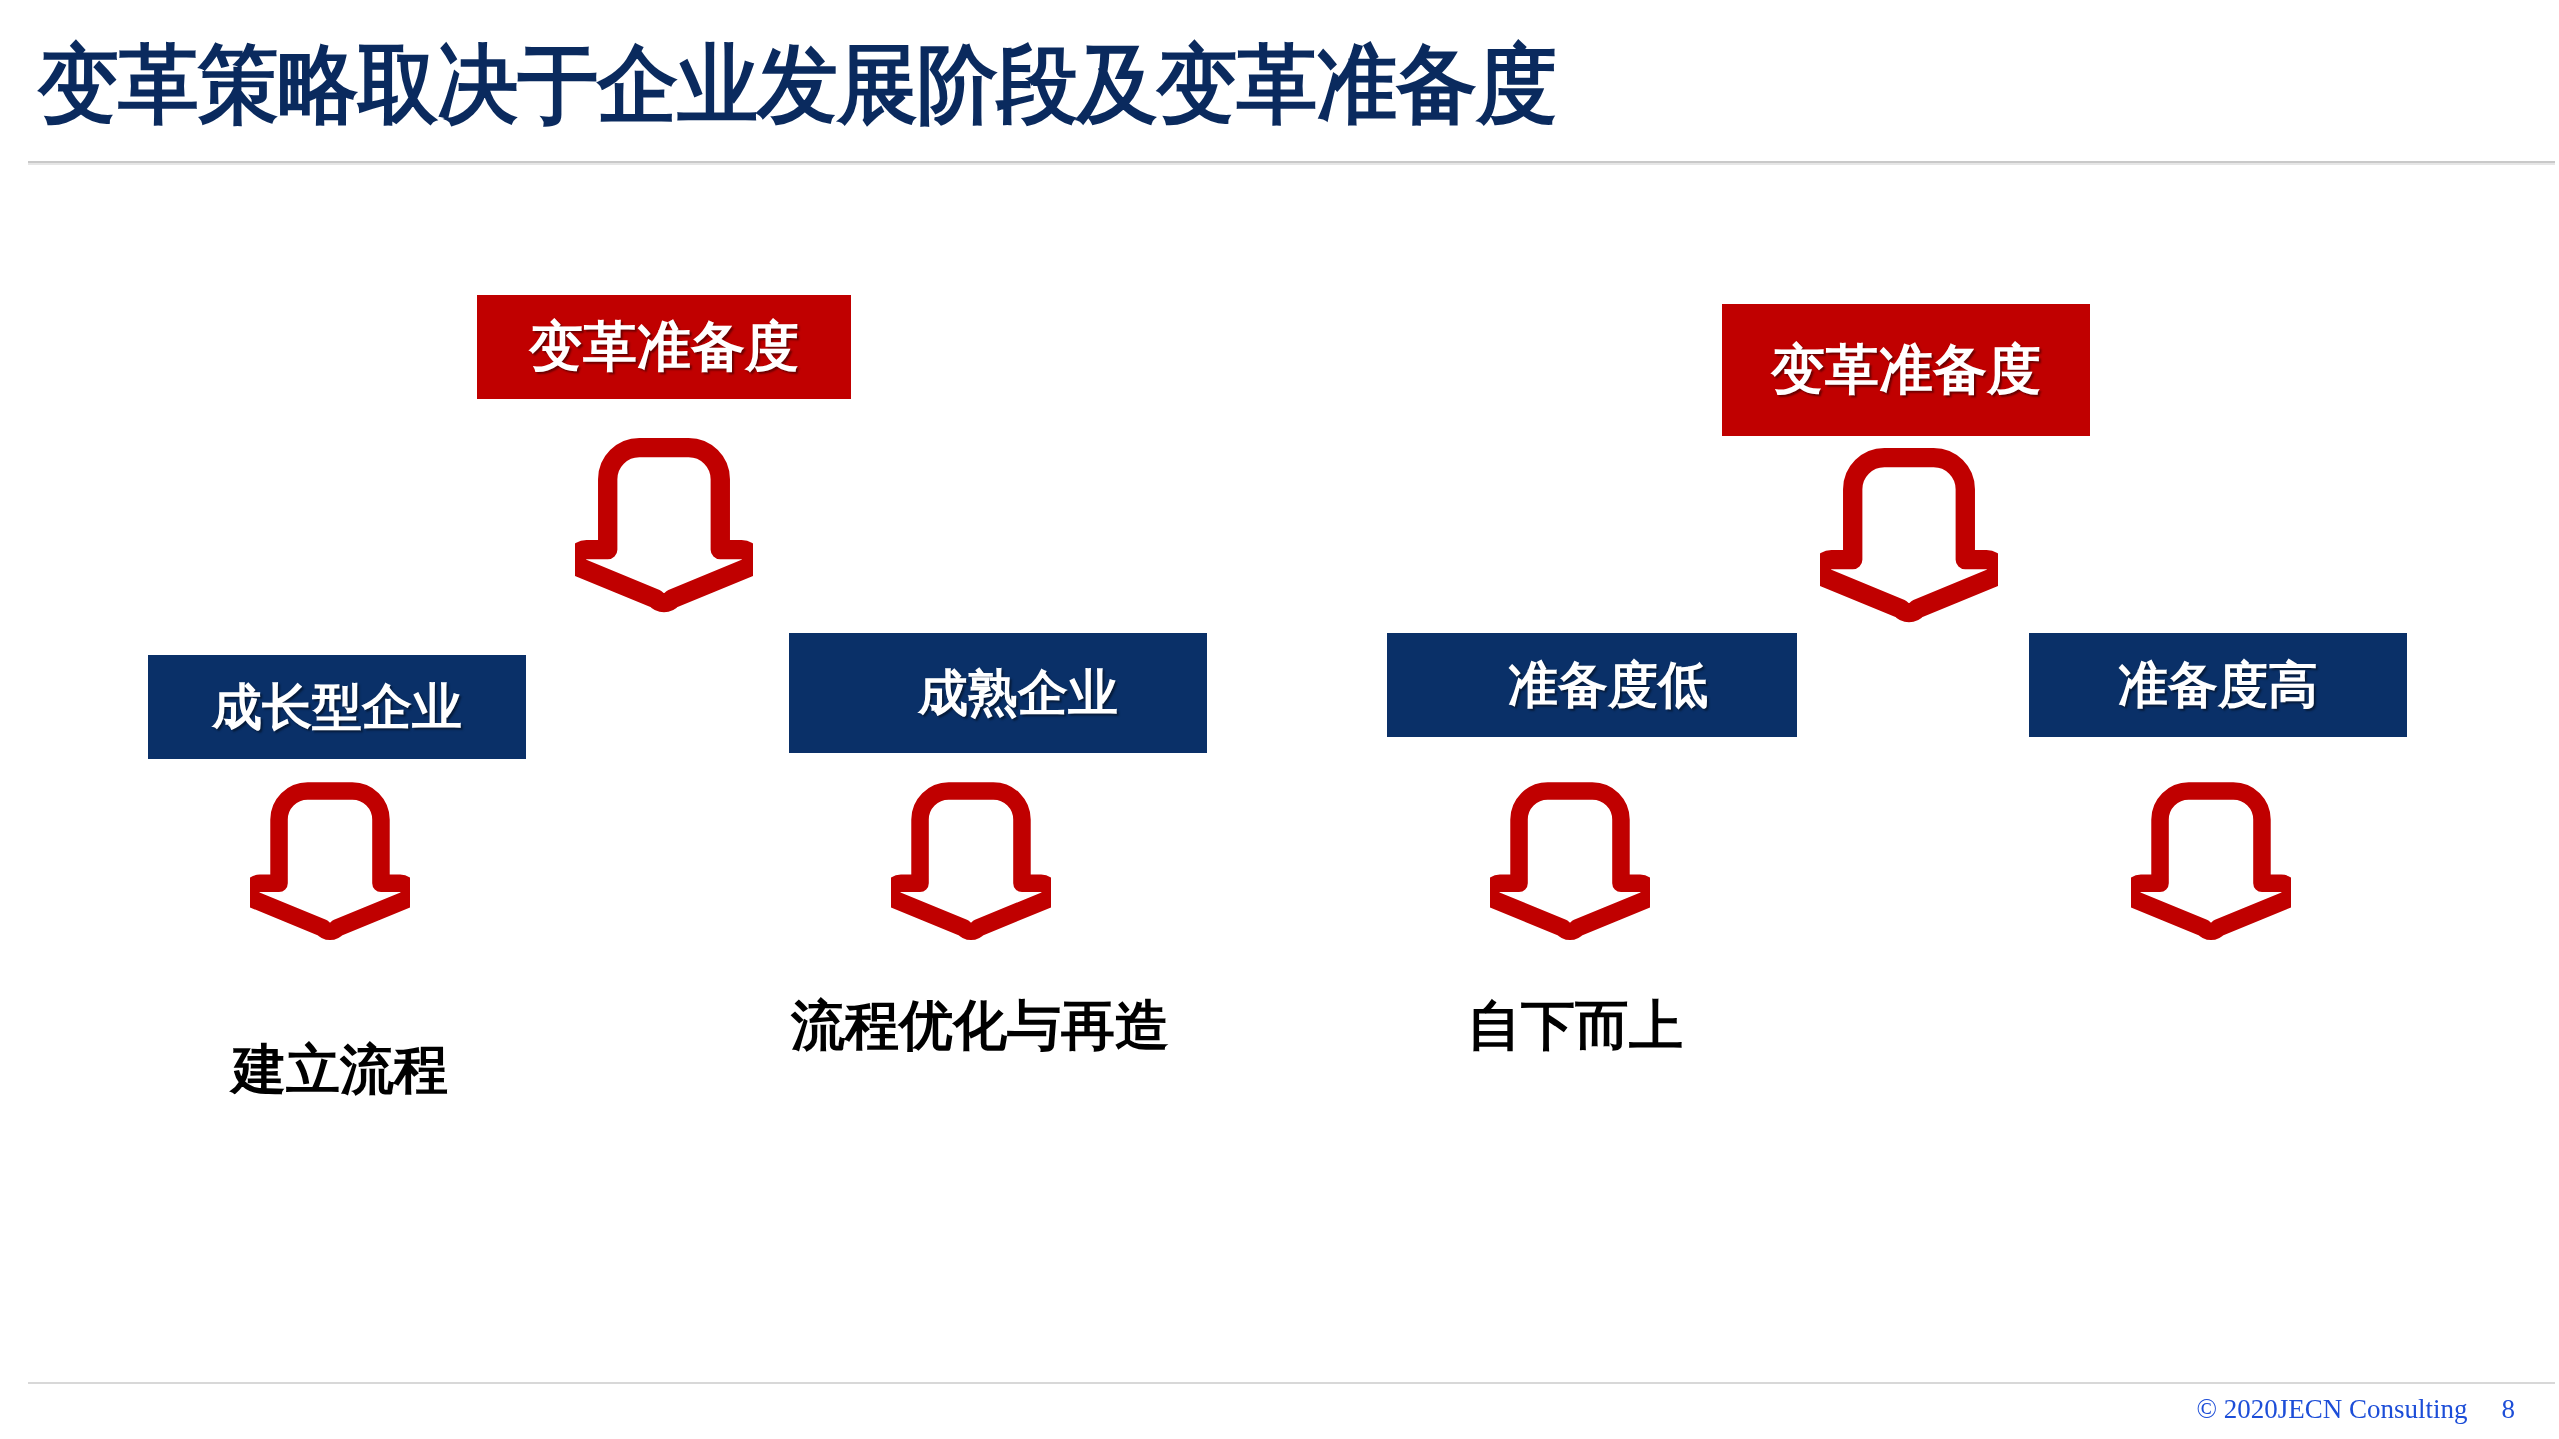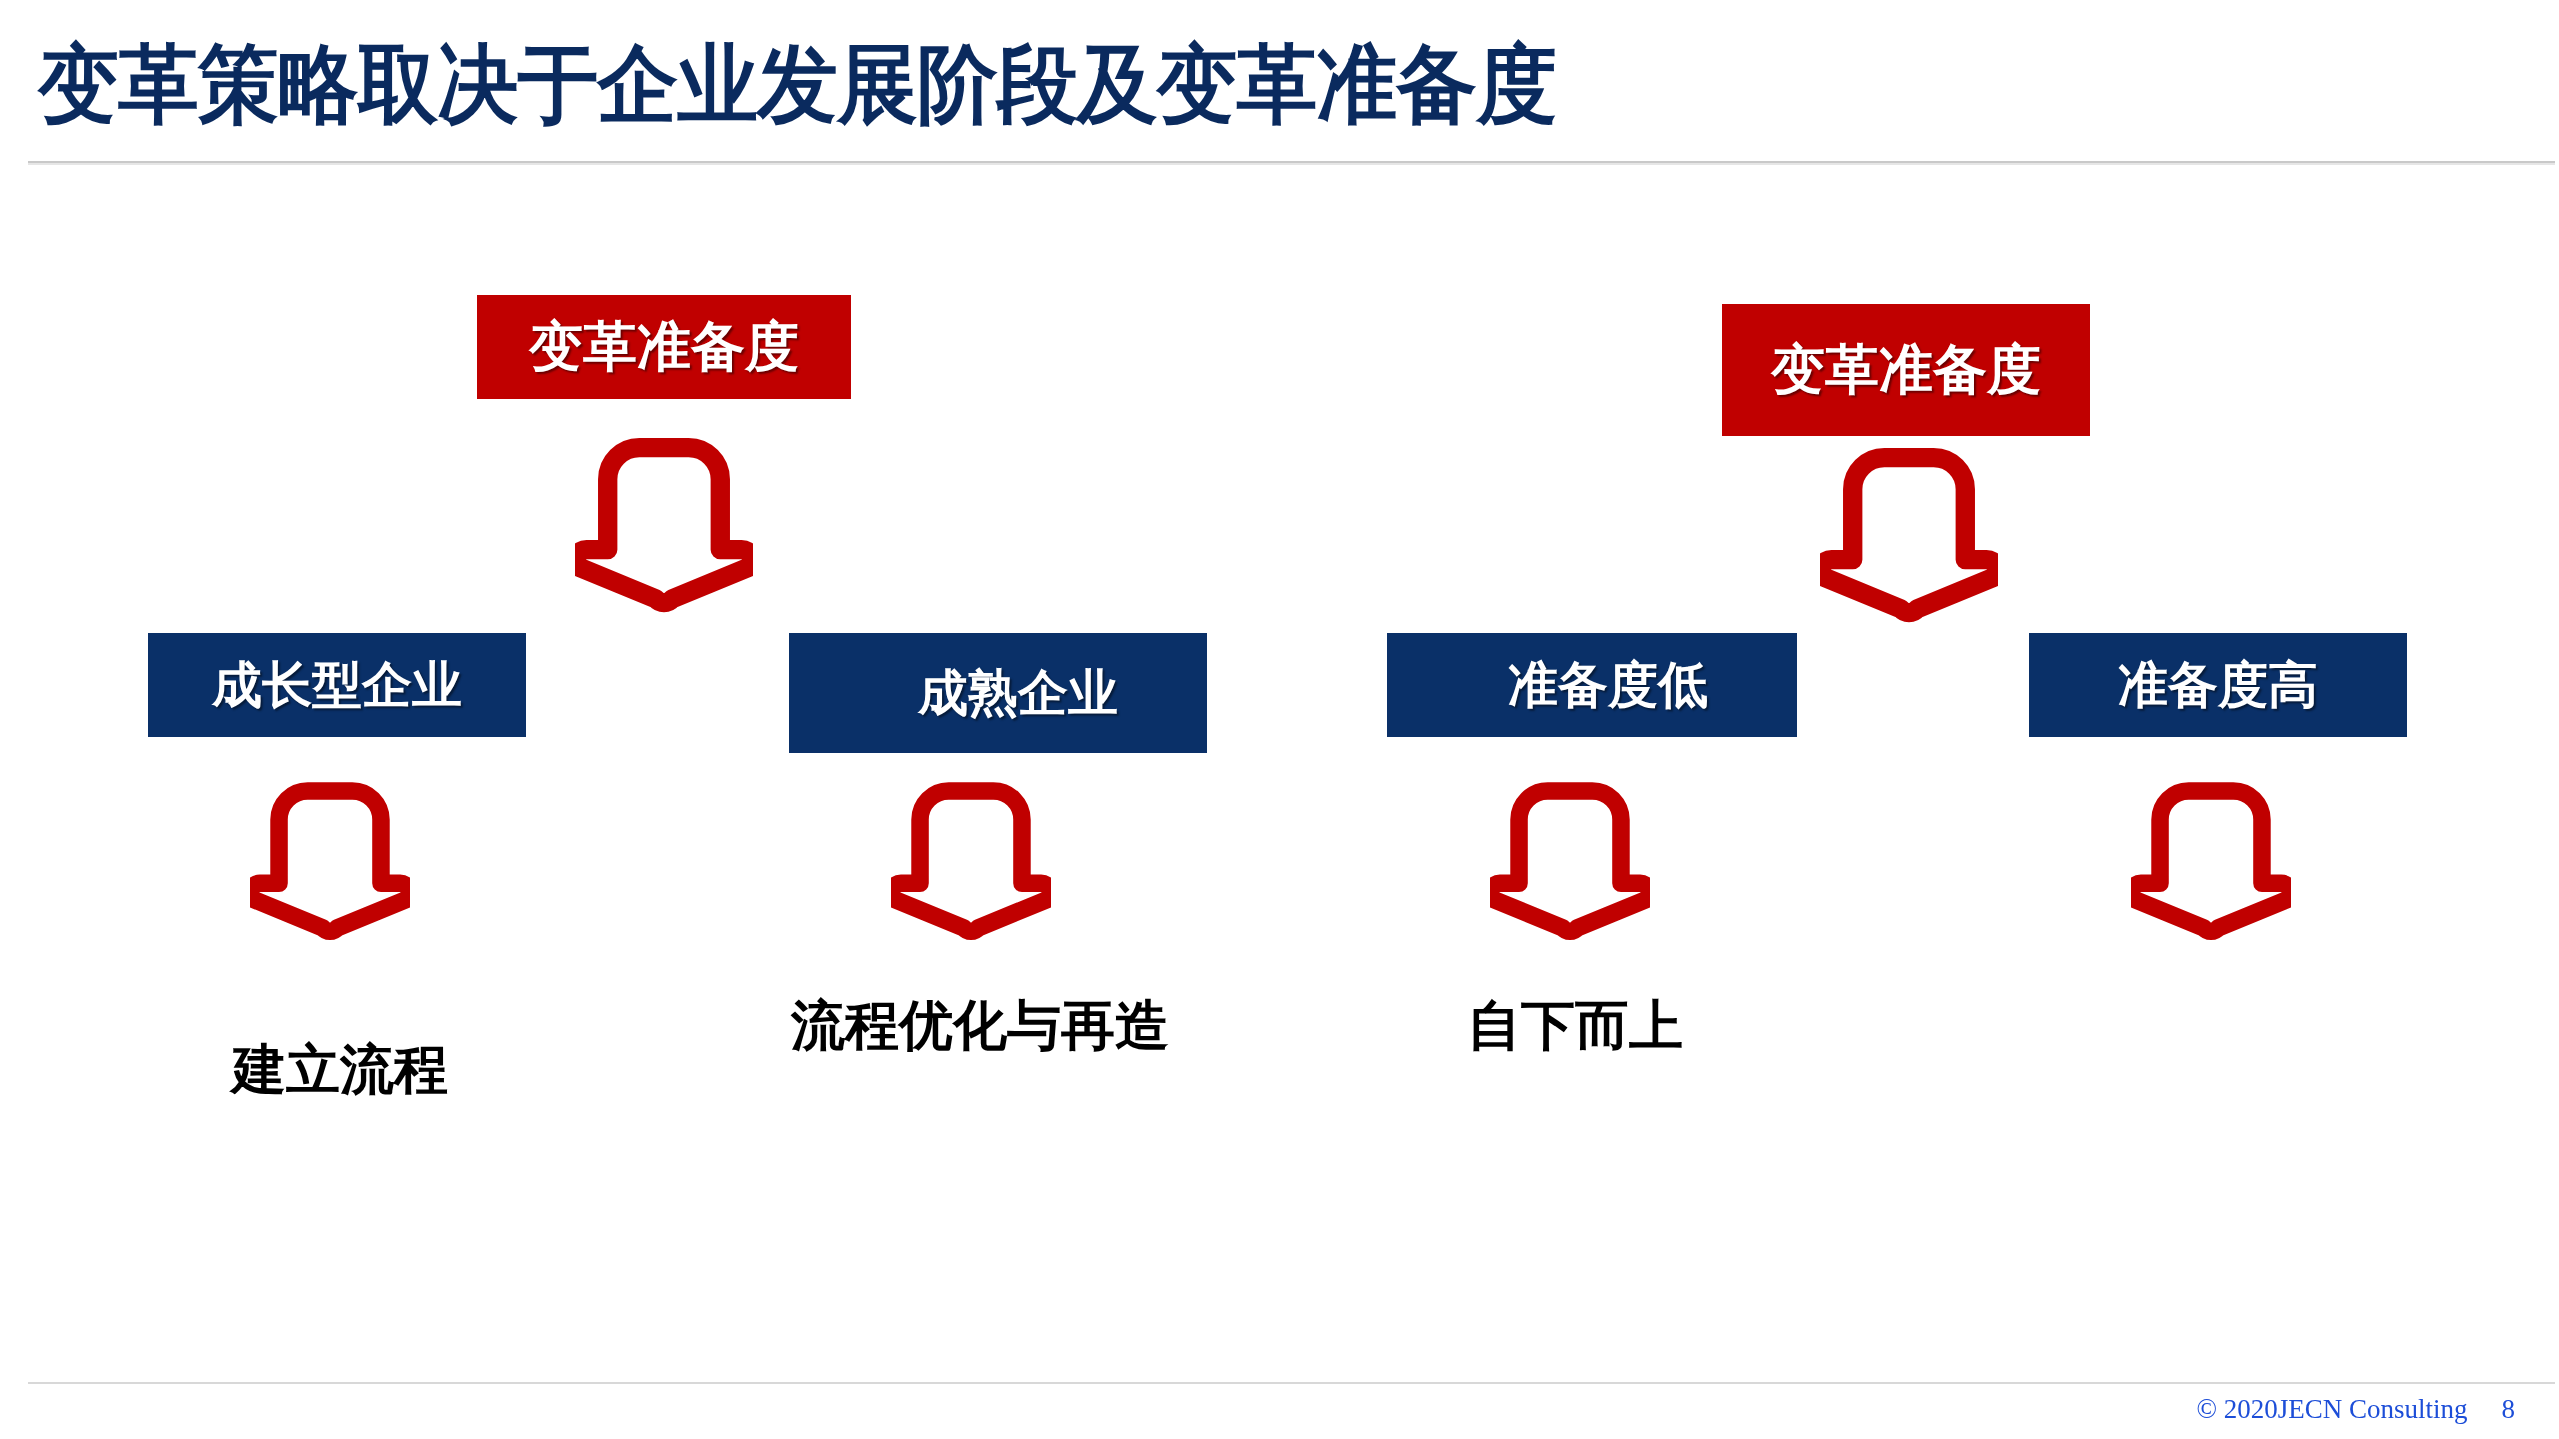--- a/index.html
+++ b/index.html
@@ -57,21 +57,21 @@
   .cat-box.red {
     background: #C00000;
   }
   .cat-box.navy {
     background: #0A3068;
   }
 
   #box-dev-stage   { left: 477px;  top: 295px; width: 374px; height: 104px; font-size: 54px; }
   #box-readiness   { left: 1722px; top: 304px; width: 368px; height: 132px; font-size: 54px; }
 
-  #box-growth      { left: 148px;  top: 633px; width: 378px; height: 104px; font-size: 50px; }
+  #box-growth      { left: 148px;  top: 655px; width: 378px; height: 104px; font-size: 50px; }
   #box-mature      { left: 789px;  top: 633px; width: 378px; height: 120px; font-size: 50px; padding-left: 40px; }
   #box-low-ready   { left: 1387px; top: 633px; width: 378px; height: 104px; font-size: 50px; padding-left: 32px; }
   #box-high-ready  { left: 2029px; top: 633px; width: 378px; height: 104px; font-size: 50px; }
 
   
   .arrow {
     position: absolute;
   }
   .arrow svg { display: block; width: 100%; height: 100%; }
 

